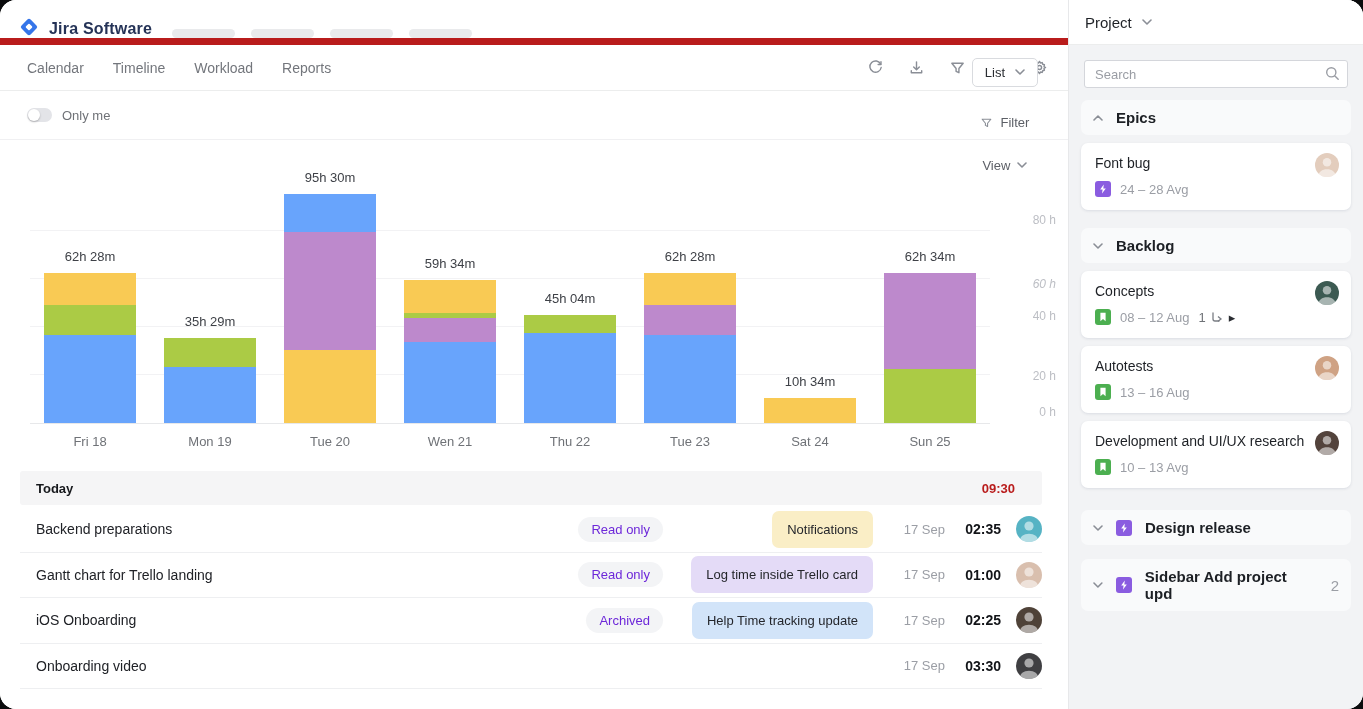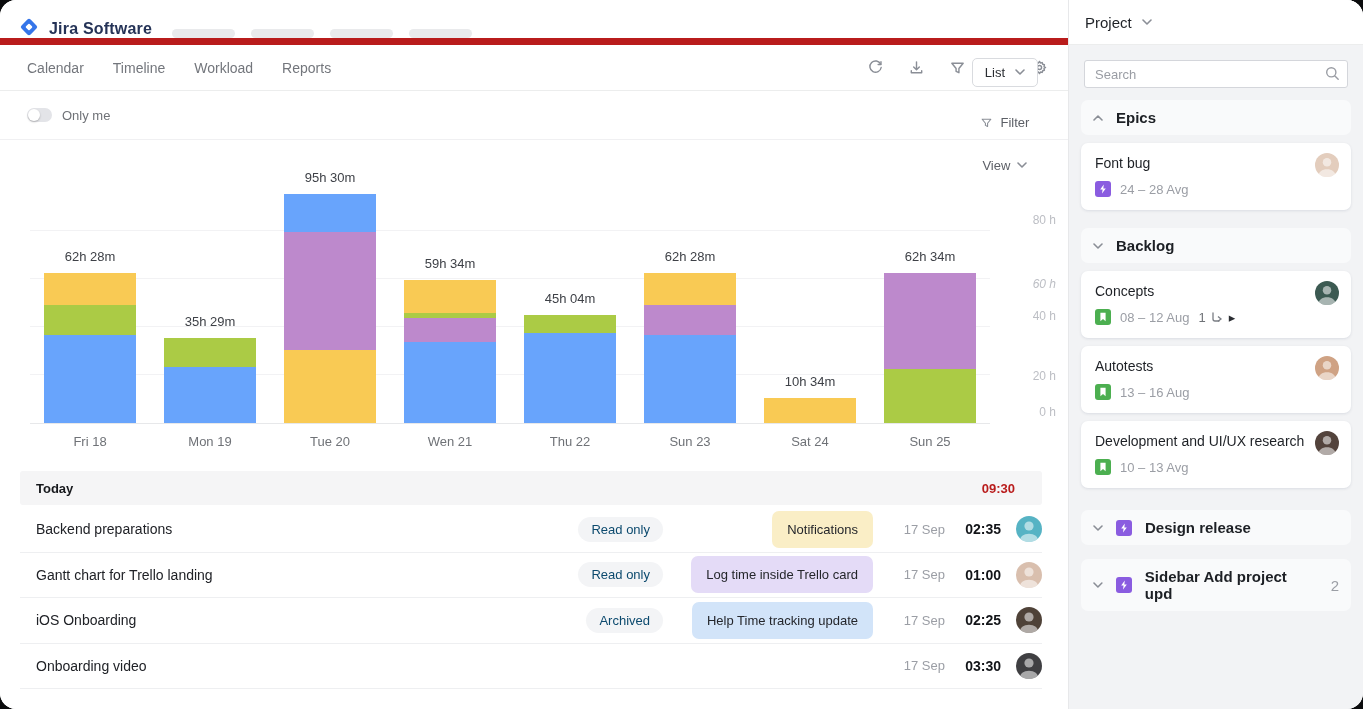--- a/index.html
+++ b/index.html
@@ -49,21 +49,21 @@
   .xlabel { flex:1; text-align:center; font-size:13px; color:#6f7277; }
 
   
   .today-strip { margin:22px 26px 0 20px; height:34px; background:#f5f5f6; border-radius:3px; display:flex; align-items:center; padding:0 27px 0 16px; }
   .today-label { font-size:13px; font-weight:700; color:#16181c; }
   .today-time { margin-left:auto; font-size:13px; font-weight:700; color:#b91c1c; }
   .task-list { margin:2px 26px 0 20px; }
   .task-row { height:45.5px; display:flex; align-items:center; border-bottom:1px solid #eeeff1; padding:0 0 0 16px; cursor:pointer; }
   .task-name { font-size:14px; color:#202227; }
   .row-spacer { flex:1; }
-  .status-pill { font-size:13px; color:#0c4a6e; background:#f3f4f6; border-radius:20px; padding:5px 13px; margin-right:24px; white-space:nowrap; }
+  .status-pill { font-size:13px; color:#6d28d9; background:#f3f4f6; border-radius:20px; padding:5px 13px; margin-right:24px; white-space:nowrap; }
   .chip-col { width:186px; display:flex; justify-content:flex-end; }
   .chip { font-size:13px; color:#24262b; border-radius:7px; padding:11px 15px; white-space:nowrap; cursor:pointer; }
   .task-date { width:72px; text-align:right; font-size:13px; color:#9b9ea5; }
   .task-time { width:56px; text-align:right; font-size:14px; font-weight:700; color:#121418; }
   .avatar { width:26px; height:26px; border-radius:50%; margin-left:15px; flex:none; overflow:hidden; position:relative; }
   .avatar svg { width:100%; height:100%; display:block; }
 
   
   .sidebar { width:295px; background:#f2f3f5; border-left:1px solid #e7e8ea; display:flex; flex-direction:column; }
   .sidebar-header { height:45px; background:#fff; border-bottom:1px solid #eceded; display:flex; align-items:center; padding:0 16px; flex:none; }
@@ -247,21 +247,21 @@
               </div>
             </div>
           </div>
         </div>
       <div class="xlabels" id="xlabels">
           <div class="xlabel">Fri 18</div>
           <div class="xlabel">Mon 19</div>
           <div class="xlabel">Tue 20</div>
           <div class="xlabel">Wen 21</div>
           <div class="xlabel">Thu 22</div>
-          <div class="xlabel">Sun 23</div>
+          <div class="xlabel">Tue 23</div>
           <div class="xlabel">Sat 24</div>
           <div class="xlabel">Sun 25</div>
         </div>
     </div>
 
     <div class="today-strip">
       <div class="today-label">Today</div>
       <div class="today-time">09:30</div>
     </div>
 

